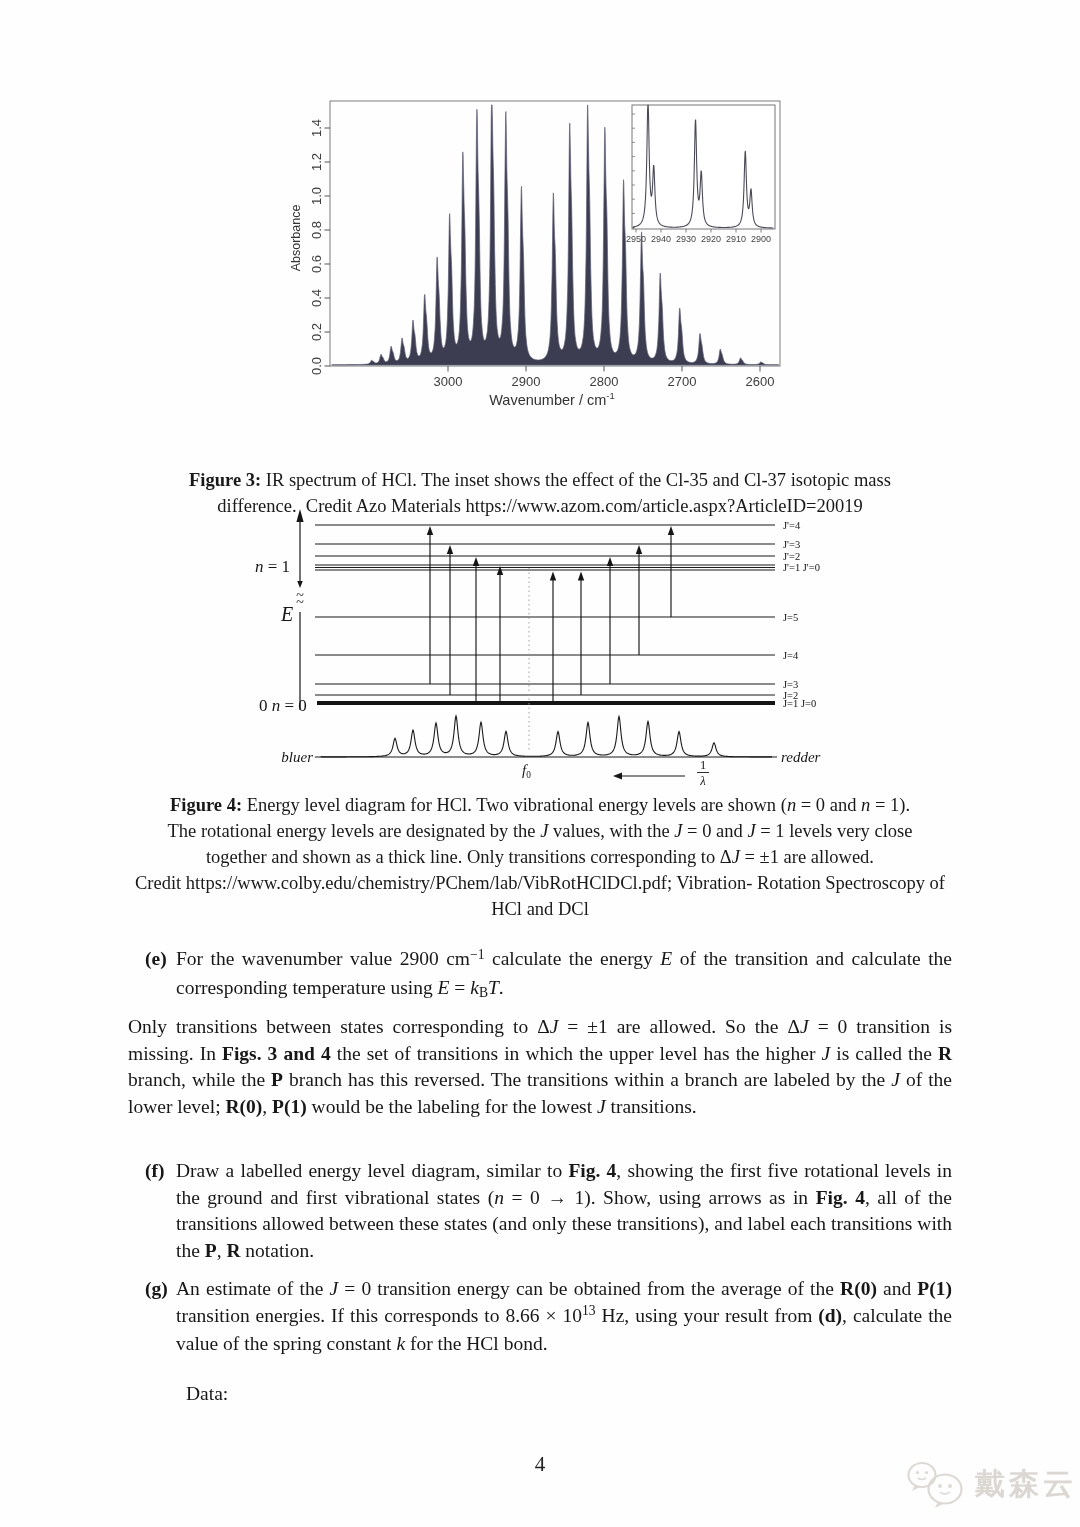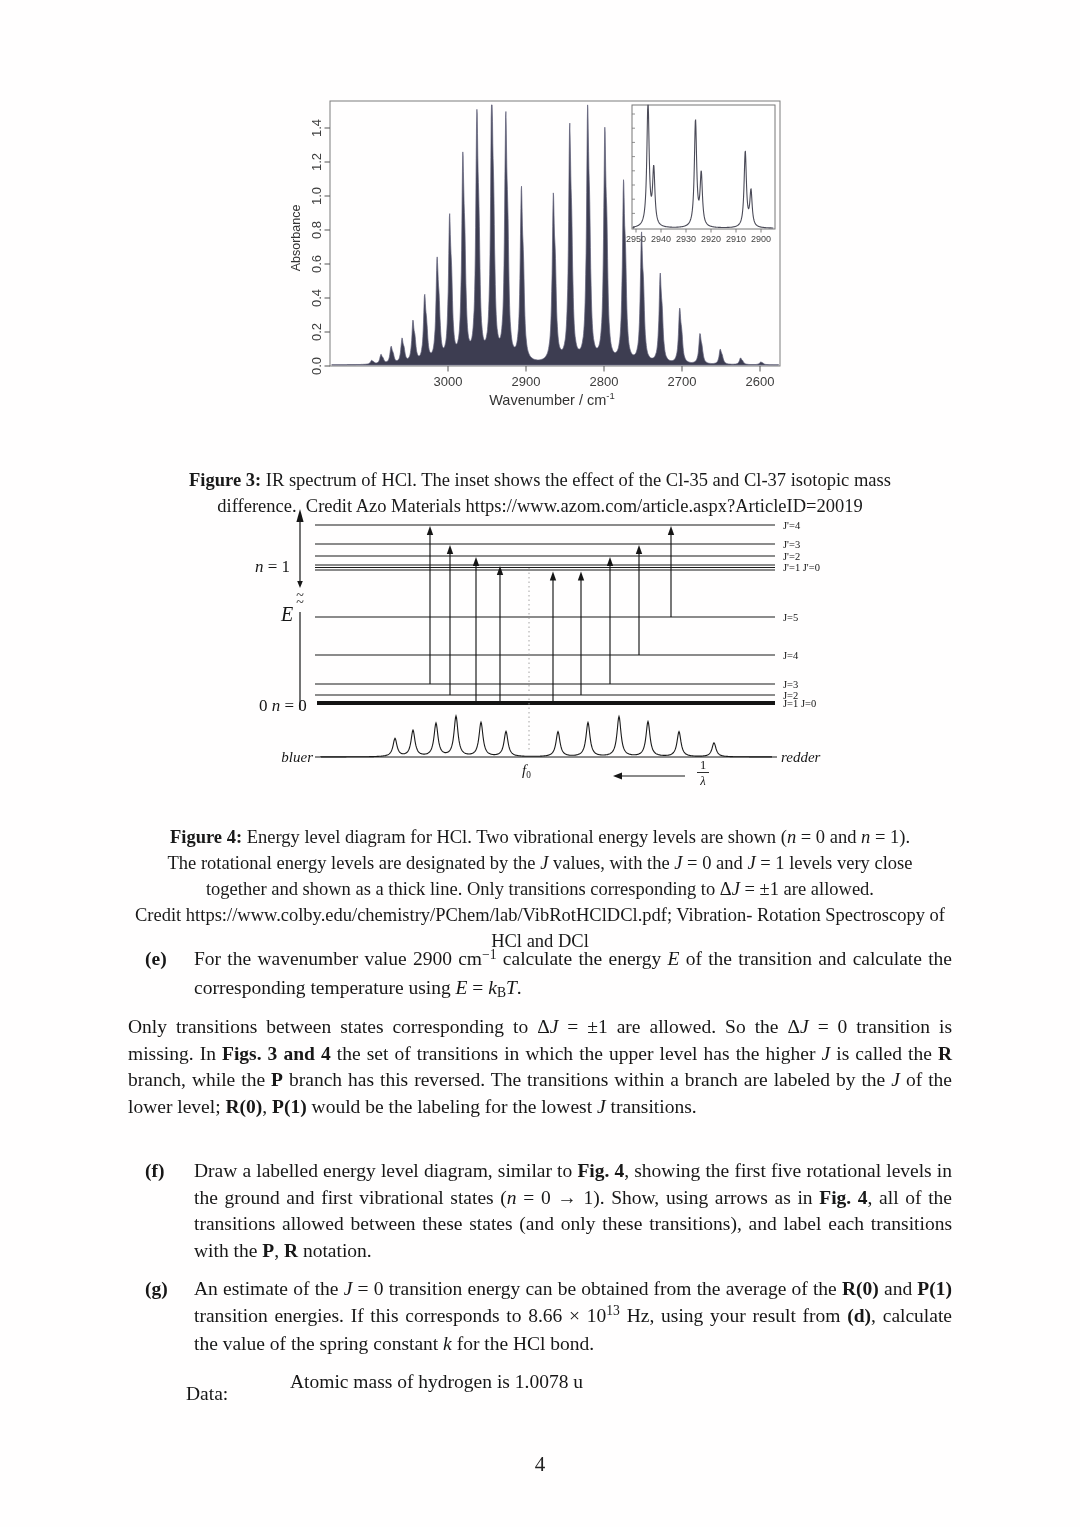--- a/index.html
+++ b/index.html
@@ -4,25 +4,25 @@
 <style>
   html,body{margin:0;padding:0;background:#ffffff;}
   .page{position:relative;width:1080px;height:1527px;background:#fffefe;overflow:hidden;
         font-family:"Liberation Serif",serif;color:#1b1b1b;}
   svg text{user-select:none;}
   #fig3{position:absolute;left:280px;top:88px;}
   #fig4{position:absolute;left:235px;top:495px;}
   .caption{position:absolute;left:0;width:100%;text-align:center;font-size:18.5px;
            line-height:26px;white-space:pre-wrap;color:#191919;margin-top:36px;}
   #cap3{top:431px;}
-  #cap4{top:788px;}
+  #cap4{top:756px;}
   .bodyblock{position:absolute;left:128px;width:824px;font-size:19.5px;line-height:26.6px;
              text-align:justify;color:#171717;}
   .item .ilabel{position:absolute;left:17px;top:0;font-weight:bold;}
-  .item .itext{margin-left:66px;text-align:justify;}
+  .item .itext{margin-left:48px;text-align:justify;}
   #item-e{top:946px;}
   #para-branches{top:1014px;font-family:Liberation Serif, serif;}
   #item-f{top:1158px;}
   #item-g{top:1276px;}
   #data-block{position:absolute;left:186px;top:1368px;font-size:19.5px;line-height:27.5px;color:#171717;}
   #data-block .dlabel{position:absolute;left:0;top:12px;}
   #data-block .dlines{margin-left:104px;}
   #page-num{position:absolute;left:0;top:1452px;width:100%;text-align:center;font-size:21px;color:#222;}
   #watermark{position:absolute;left:905px;top:1458px;display:flex;align-items:center;gap:8px;}
   #watermark .wm-text{font-size:30px;font-weight:bold;letter-spacing:4px;color:#dbd8d4;
@@ -187,20 +187,40 @@
   </div>
 
   <div class="bodyblock item" id="item-g">
     <span class="ilabel">(g)</span>
     <div class="itext"><span>An estimate of the </span><span class="st-i">J</span><span> = 0 transition energy can be obtained from the average of the </span><span class="st-b">R(0)</span><span> and </span><span class="st-b">P(1)</span><span> transition energies.  If this corresponds to 8.66 × 10</span><span class="st-p">13</span><span> Hz, using your result from </span><span class="st-b">(d)</span><span>, calculate the value of the spring constant </span><span class="st-i">k</span><span> for the HCl bond.</span></div>
   </div>
 
   <div id="data-block">
     <span class="dlabel">Data:</span>
     <div class="dlines">
-      <div>Atomic mass of hydrogen is 1.0078 u</div>
     </div>
   </div>
 
   <div id="page-num">4</div>
 
+  <div id="watermark">
+    <svg width="62" height="52" viewBox="0 0 62 52">
+      <g fill="none" stroke="#ddd9d5" stroke-width="2.2">
+        <ellipse cx="17" cy="17" rx="13.5" ry="12"></ellipse>
+        <path d="M 10 27 L 7 33 L 15 29" fill="#ddd9d5" stroke="none"></path>
+        <ellipse cx="40" cy="31" rx="16.5" ry="14.5"></ellipse>
+        <path d="M 33 43.5 L 30 50 L 39 45.5" fill="#ddd9d5" stroke="none"></path>
+      </g>
+      <g fill="#ddd9d5" stroke="none">
+        <circle cx="12.5" cy="14.5" r="1.6"></circle>
+          <circle cx="21.5" cy="14.5" r="1.6"></circle>
+        <circle cx="35" cy="28" r="1.9"></circle>
+          <circle cx="45" cy="28" r="1.9"></circle>
+      </g>
+      <g fill="none" stroke="#ddd9d5" stroke-width="1.6">
+        <path d="M 13 20 Q 17 23 21 20"></path>
+        <path d="M 35 34 Q 40 38 45 34"></path>
+      </g>
+    </svg>
+    <span class="wm-text">戴森云</span>
+  </div>
 
 </div>
 
 </body></html>

